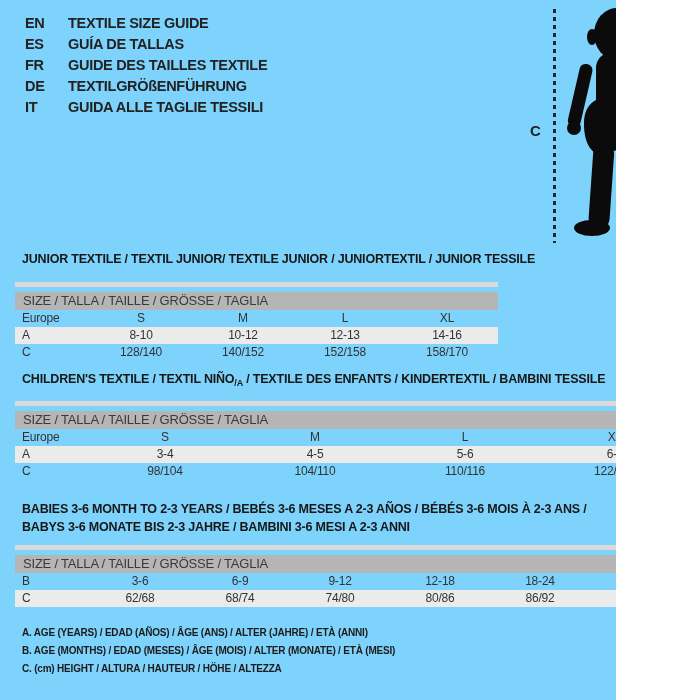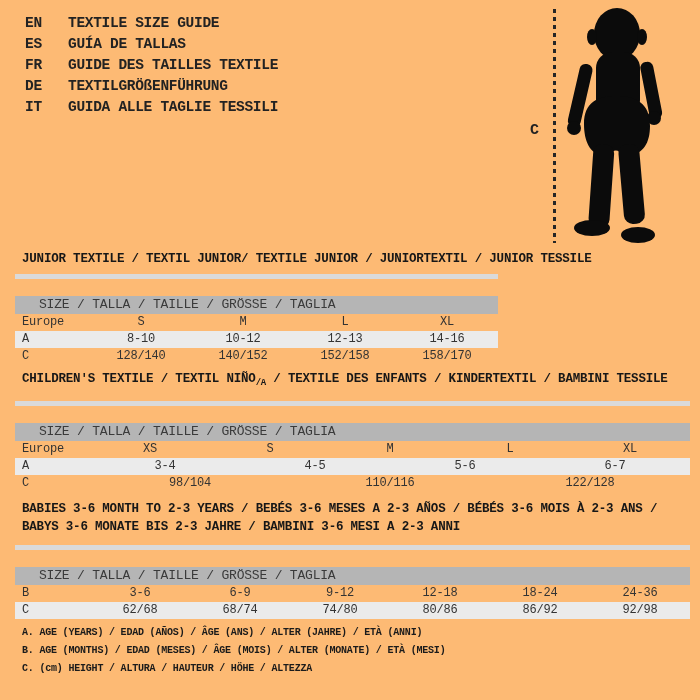--- a/index.html
+++ b/index.html
@@ -1,43 +1,43 @@
 <!DOCTYPE html>
 <html><head>
 <meta charset="utf-8">
 <style>
   html,body{margin:0;padding:0;background:#ffffff;}
   #canvas{
-    position:relative;width:700px;height:700px;background:#fdba74;
-    font-family:Liberation Mono, monospace;color:#1c1c1c;overflow:hidden;
+    position:relative;width:616px;height:700px;background:#7dd3fc;
+    font-family:Liberation Sans, sans-serif;color:#1c1c1c;overflow:hidden;
   }
   
   .lang-row{position:absolute;left:25px;height:16px;display:flex;
     font-weight:700;font-size:14.5px;letter-spacing:-0.3px;line-height:16px;color:#222;}
   .lang-code{width:43px;}
   
   .figure-svg{position:absolute;left:558px;top:6px;width:140px;height:238px;}
   .measure-line{position:absolute;left:553px;top:9px;width:3px;height:234px;
     background:repeating-linear-gradient(to bottom,#262626 0 4px,transparent 4px 8px);}
   .measure-label{position:absolute;left:530px;top:122px;font-weight:700;font-size:15px;color:#222;}
   
   .size-table{position:absolute;left:15px;}
   .t-title{margin:0;padding-left:7px;font-size:12.5px;font-weight:700;
     letter-spacing:-0.2px;line-height:14px;color:#171717;white-space:nowrap;}
   .t-title .subch{font-size:9px;vertical-align:-3px;}
   .strip{height:5px;background:#dadada;}
   .size-header{height:18px;line-height:18px;background:#b5b5b5;color:#3a3a3a;
-    font-size:13px;letter-spacing:-0.2px;padding-left:24px;margin-top:17px;}
+    font-size:13px;letter-spacing:-0.2px;padding-left:8px;margin-top:5px;}
   .trow{display:flex;height:17px;line-height:17px;font-size:12px;color:#333;
     letter-spacing:-0.2px;}
   .trow .lbl{width:75px;padding-left:7px;box-sizing:border-box;text-align:left;}
   .trow .cell{flex:1;text-align:center;}
   .trow.shade{background:#ebebeb;}
   .t1{top:252px;width:483px;}
-  .t1 .t-title{margin-bottom:8px;}
+  .t1 .t-title{margin-bottom:16px;}
   .t2{top:372px;width:675px;}
   .t2 .t-title{margin-bottom:11px;}
   .t3{top:500px;width:675px;}
   .t3 .t-title{line-height:18px;margin-bottom:9px;}
   
   .footnote{position:absolute;left:22px;font-size:10px;font-weight:700;
     letter-spacing:-0.2px;line-height:14px;color:#1b1b1b;white-space:nowrap;}
 </style>
 </head>
 <body>
@@ -112,36 +112,36 @@
       <span class="cell">158/170</span>
     </div>
   </section>
 
   <section class="size-table t2">
     <h2 class="t-title"><span>CHILDREN'S TEXTILE / TEXTIL NIÑO</span><span class="subch">/A</span><span> / TEXTILE DES ENFANTS / KINDERTEXTIL / BAMBINI TESSILE</span></h2>
     <div class="strip"></div>
     <div class="size-header">SIZE / TALLA / TAILLE / GRÖSSE / TAGLIA</div>
     <div class="trow">
       <span class="lbl">Europe</span>
-      <span class="cell">XS</span>
       <span class="cell">S</span>
       <span class="cell">M</span>
       <span class="cell">L</span>
       <span class="cell">XL</span>
     </div>
     <div class="trow shade">
       <span class="lbl">A</span>
       <span class="cell">3-4</span>
       <span class="cell">4-5</span>
       <span class="cell">5-6</span>
       <span class="cell">6-7</span>
     </div>
     <div class="trow">
       <span class="lbl">C</span>
       <span class="cell">98/104</span>
+      <span class="cell">104/110</span>
       <span class="cell">110/116</span>
       <span class="cell">122/128</span>
     </div>
   </section>
 
   <section class="size-table t3">
     <h2 class="t-title">
         <span style="display:block">BABIES 3-6 MONTH TO 2-3 YEARS / BEBÉS 3-6 MESES A 2-3 AÑOS / BÉBÉS 3-6 MOIS À 2-3 ANS /</span>
         <span style="display:block">BABYS 3-6 MONATE BIS 2-3 JAHRE / BAMBINI 3-6 MESI A 2-3 ANNI</span>
       </h2>

